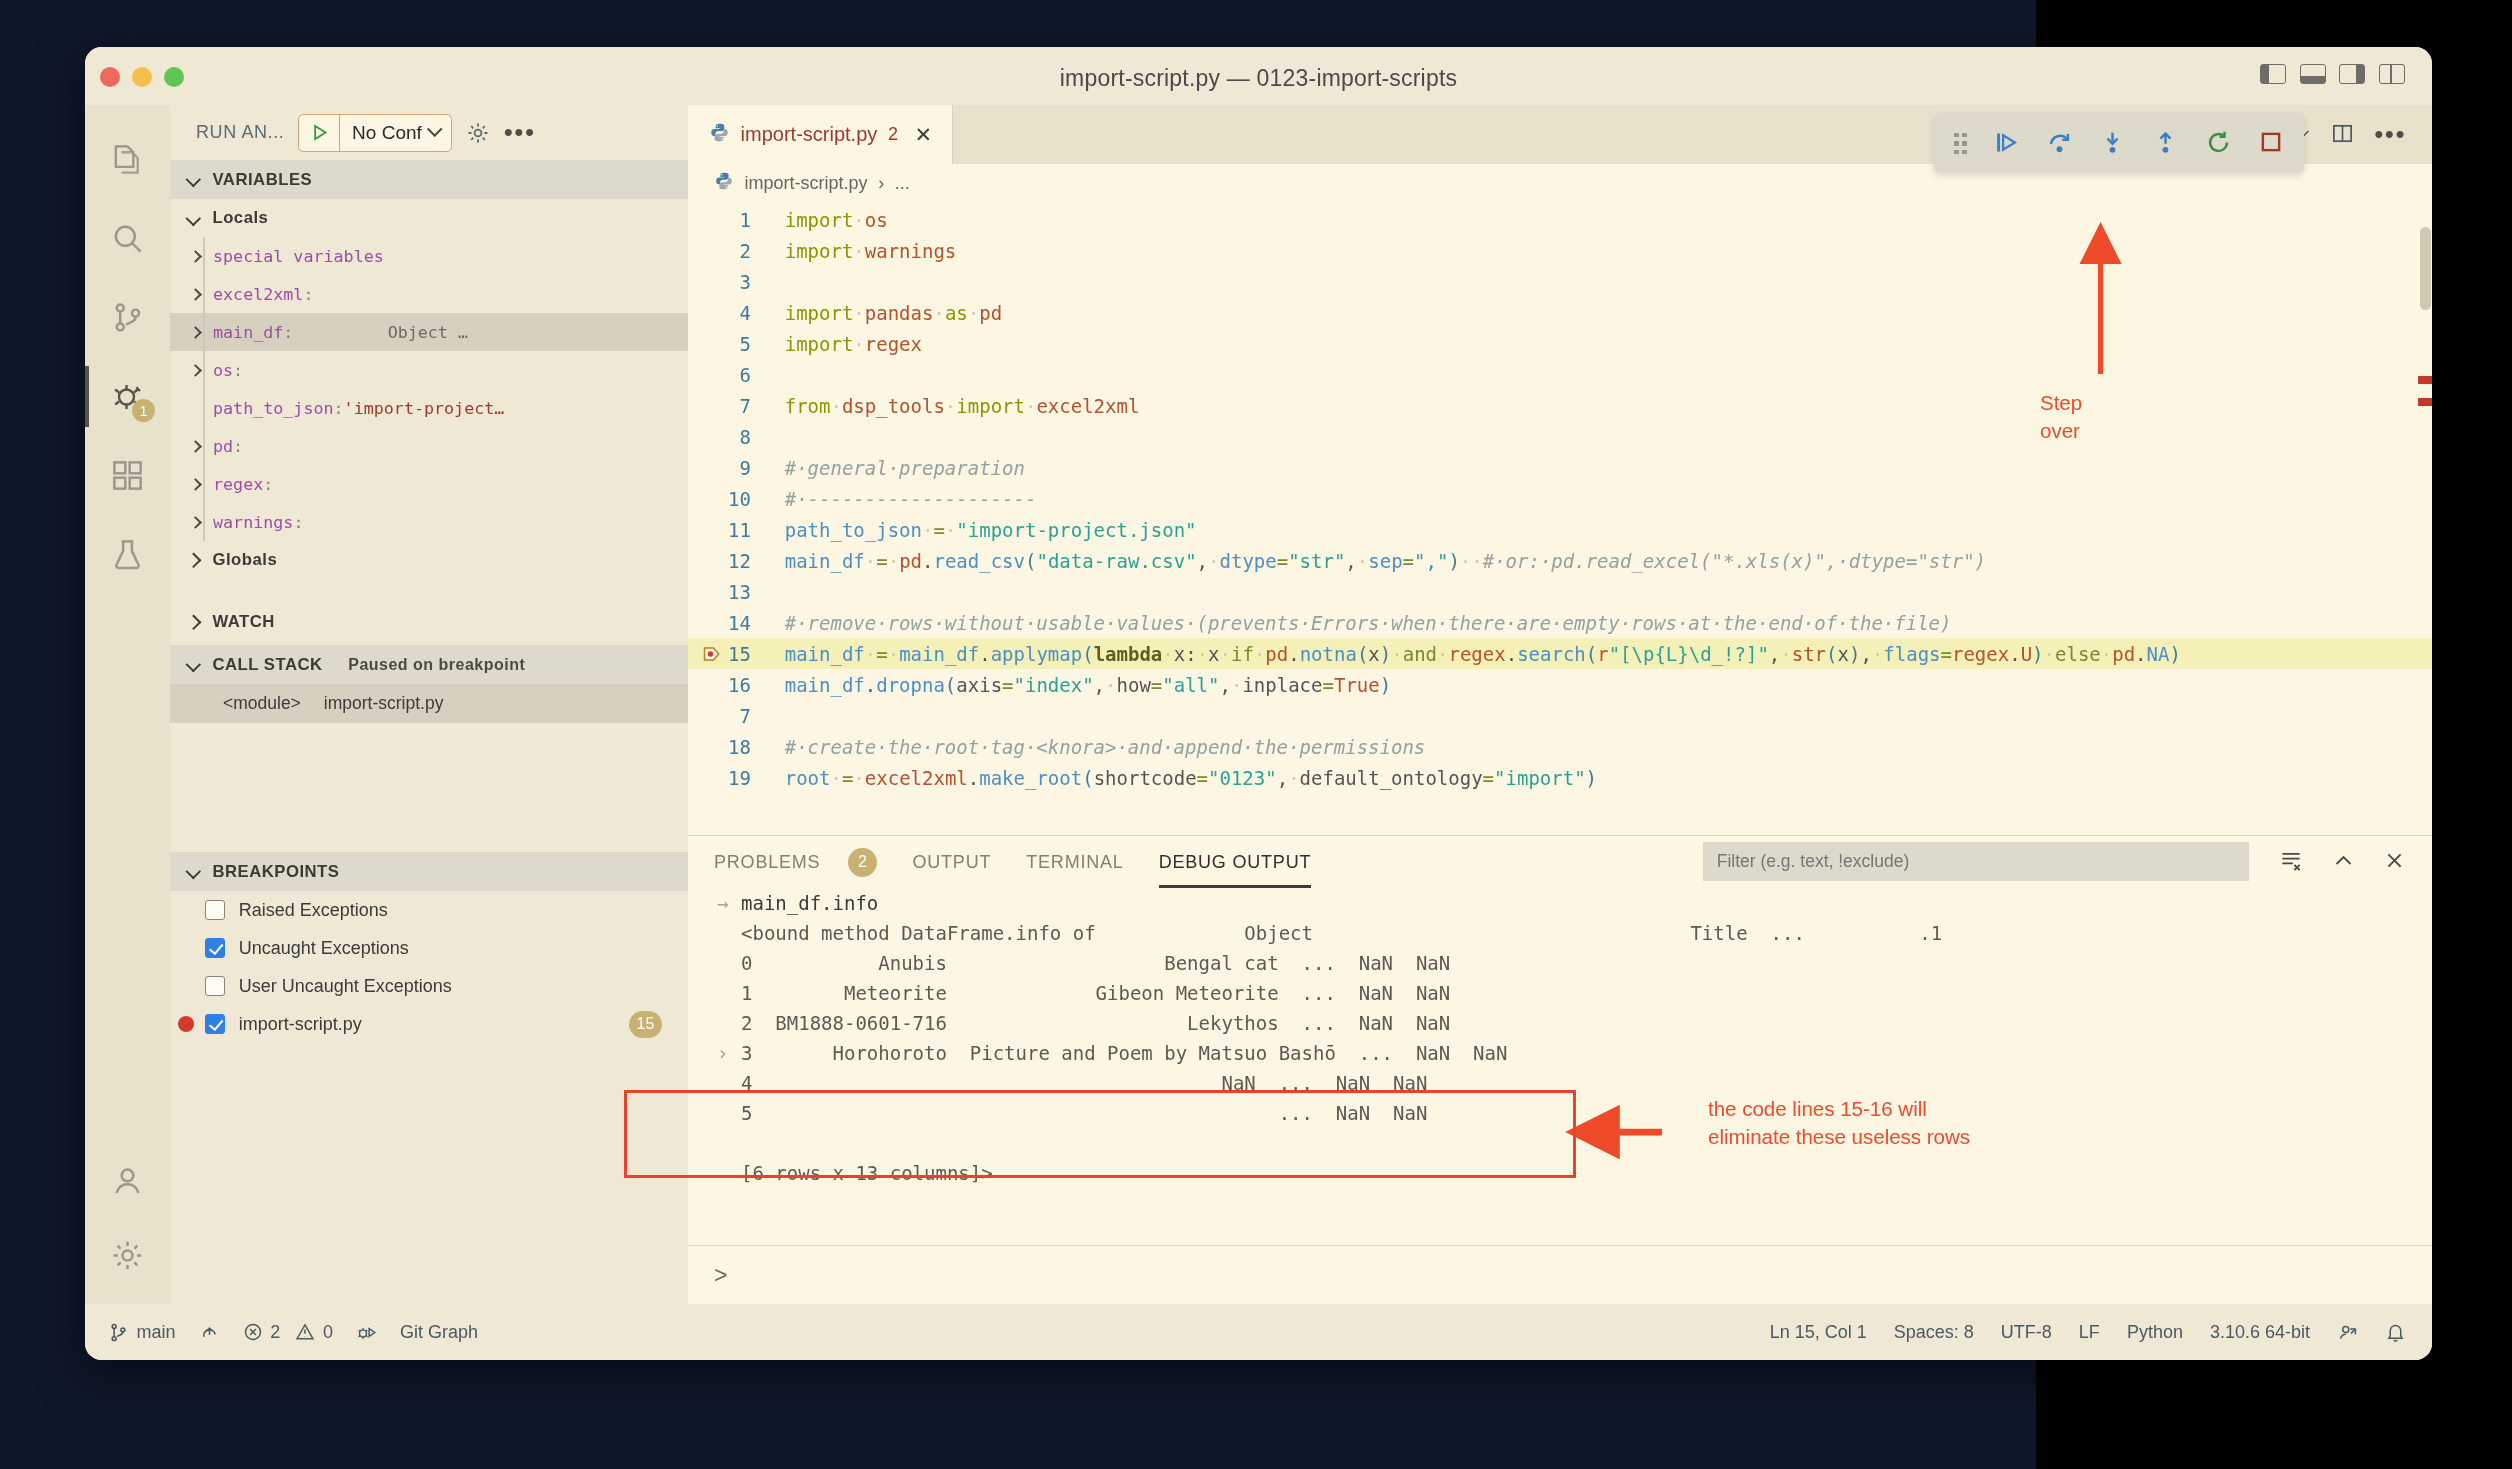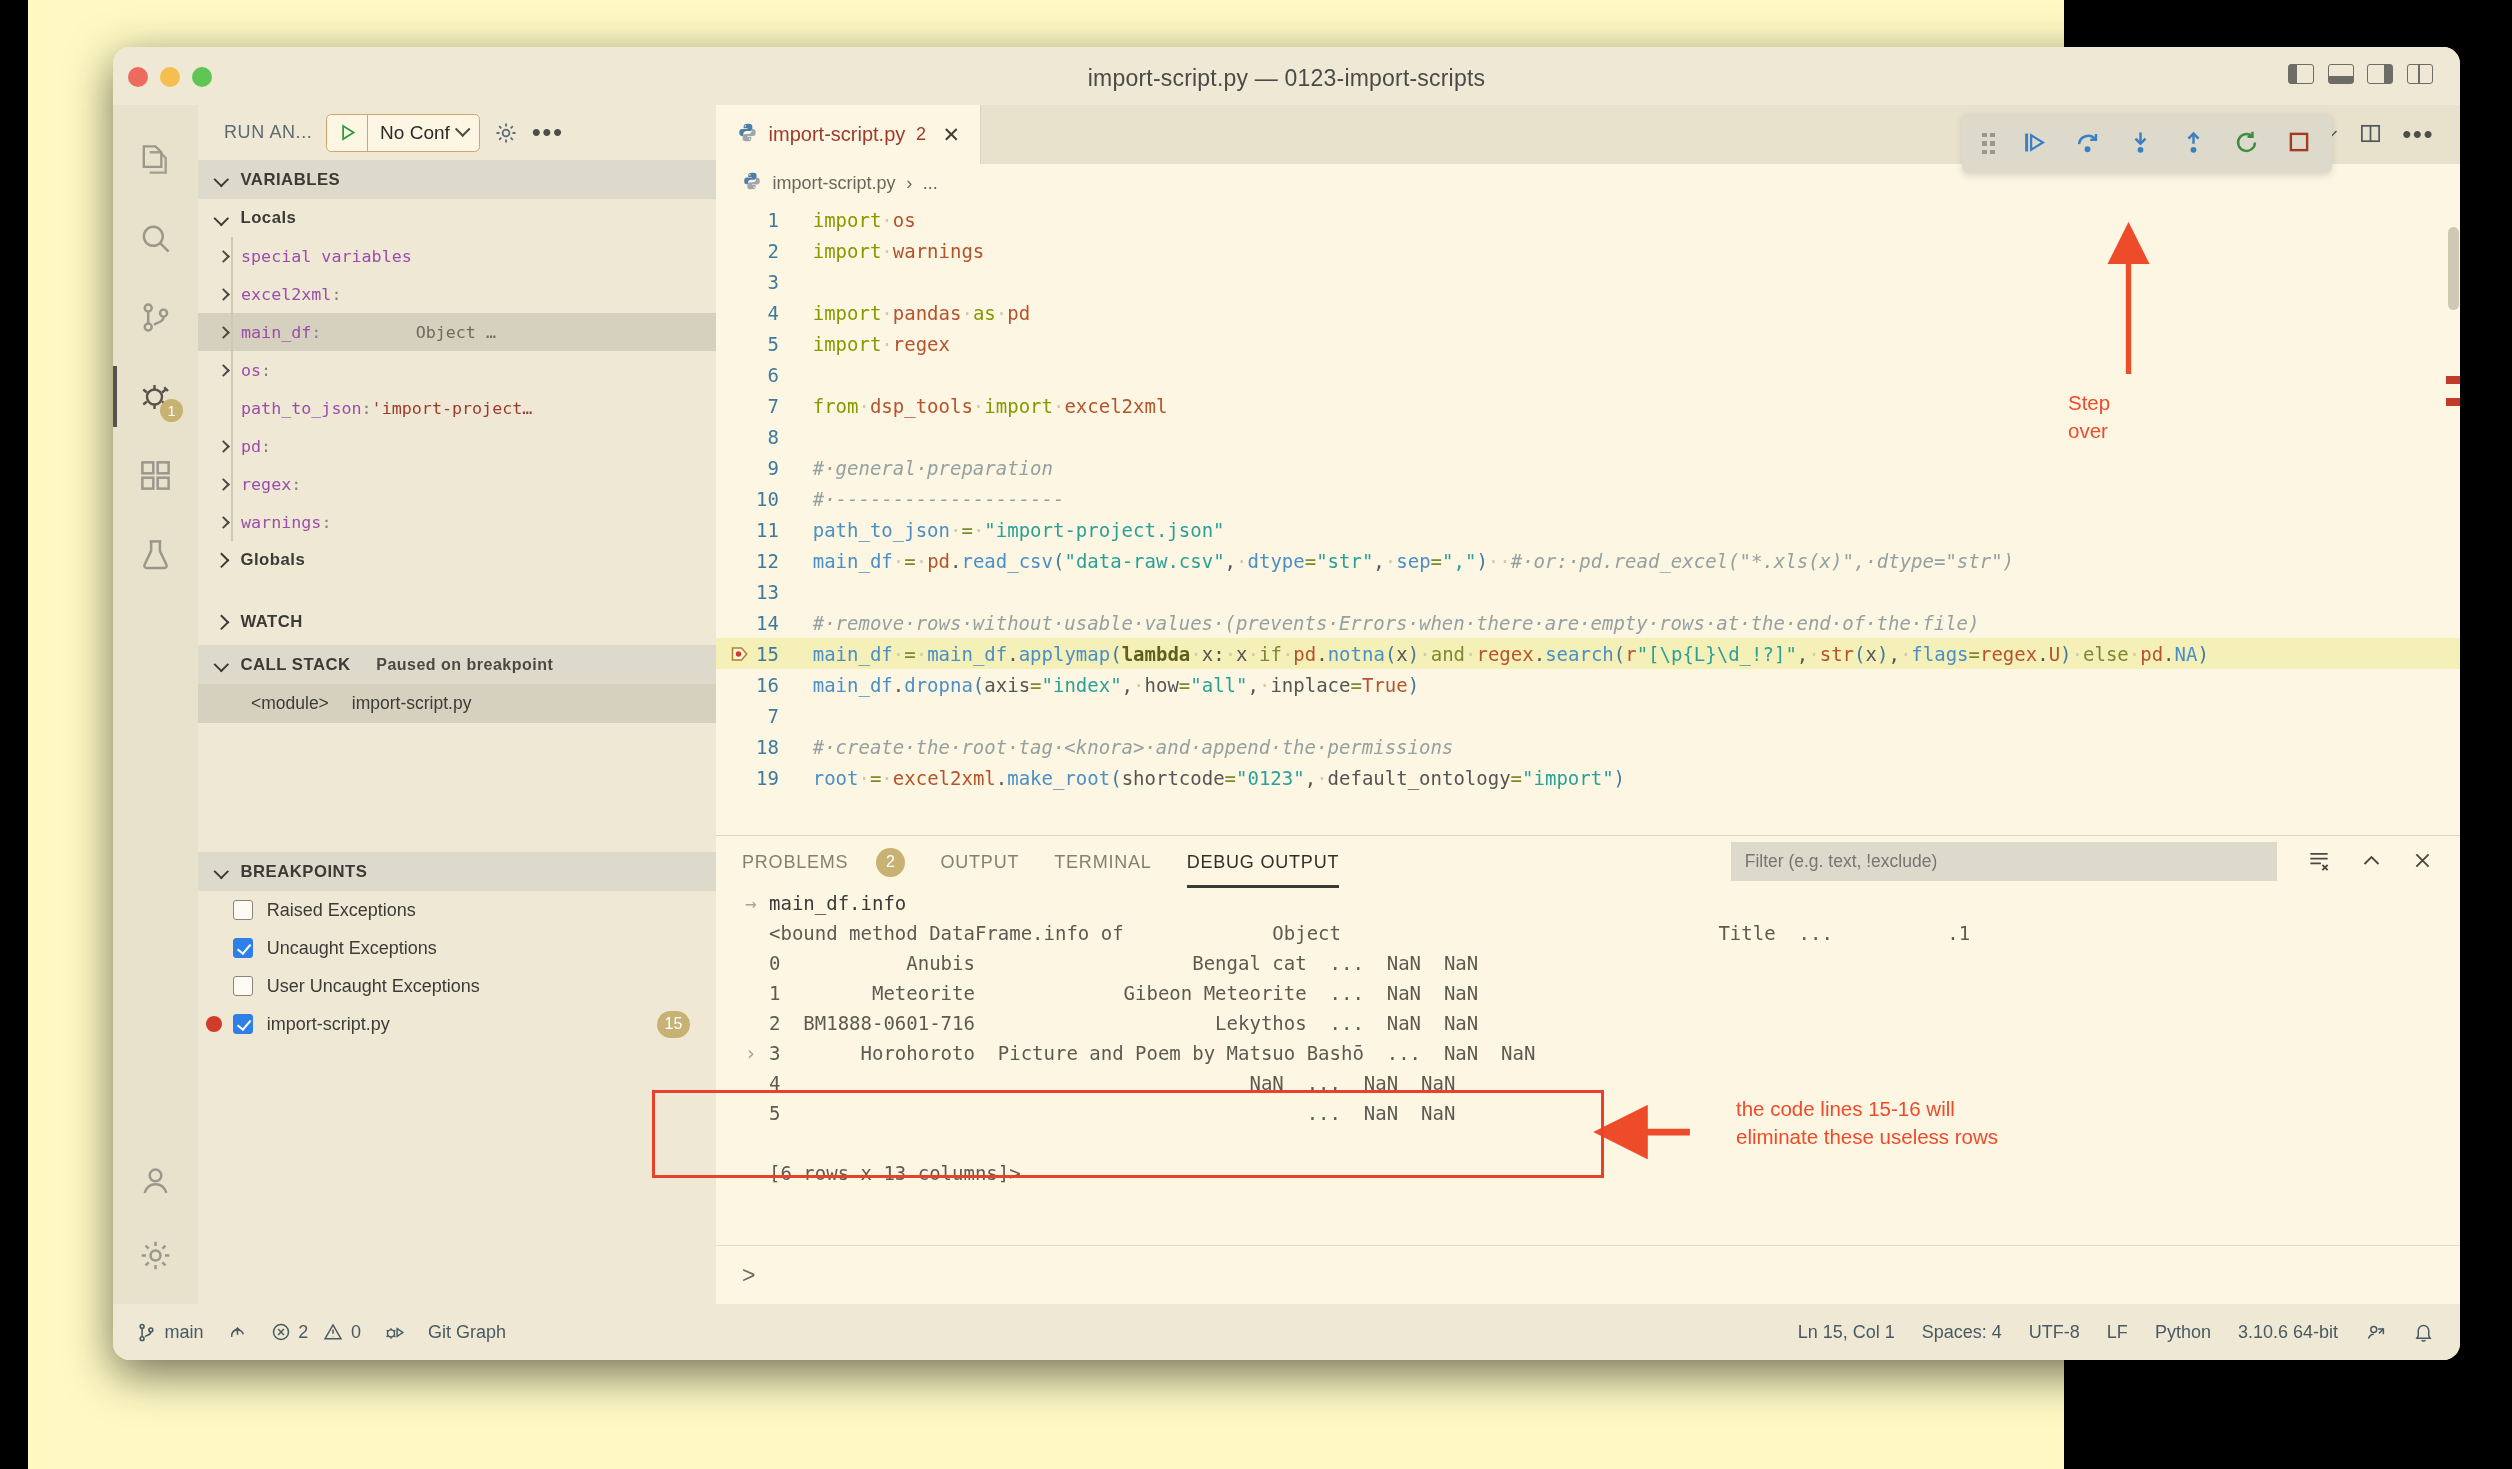--- a/index.html
+++ b/index.html
@@ -2,21 +2,21 @@
 <html style="font-size:12px"><head>
 <meta charset="utf-8">
 <style>
   * { box-sizing: border-box; margin: 0; padding: 0; }
   html, body {
     width: 2512px; height: 1469px;
     background: #000000;
     font-family: "Liberation Sans", sans-serif;
     overflow: hidden;
   }
-  .desktop { position: relative; width: 2036px; height: 1469px; background: #fef9c3; margin-left: 28px; }
+  .desktop { position: relative; width: 2036px; height: 1469px; background: #0f172a; }
 
   
   .window {
     position: absolute; left: 85px; top: 47px;
     width: 2347px; height: 1313px;
     background: #FDF6E3;
     border-radius: 16.7px;
     overflow: hidden;
     box-shadow: 0 13.7px 46px rgba(0,0,0,.55);
   }
@@ -650,21 +650,21 @@
               <path d="M8 9V7M4.6 10.5 3 9.5M11.4 10.5 13 9.5M4.6 15.5 3 17M11.4 15.5 13 17M8 17v2"></path>
           <path d="M15 7.5 21.5 12 15 16.5z"></path>
         </svg>
       </span>
       <span class="sb-item">
         <span>Git Graph</span>
       </span>
     </div>
     <div class="sb-right">
       <span class="sb-item">Ln 15, Col 1</span>
-      <span class="sb-item">Spaces: 4</span>
+      <span class="sb-item">Spaces: 8</span>
       <span class="sb-item">UTF-8</span>
       <span class="sb-item">LF</span>
       <span class="sb-item">Python</span>
       <span class="sb-item">3.10.6 64-bit</span>
       <span class="sb-item">
         <svg width="21" height="21" viewBox="0 0 24 24" fill="none" stroke="currentColor" stroke-width="1.7">
           <circle cx="10" cy="8.5" r="3.4"></circle>
               <path d="M4 19c1-3.3 3.3-5 6-5"></path>
               <path d="M15 8h6v6"></path>
               <path d="M21 8l-5 5"></path>

